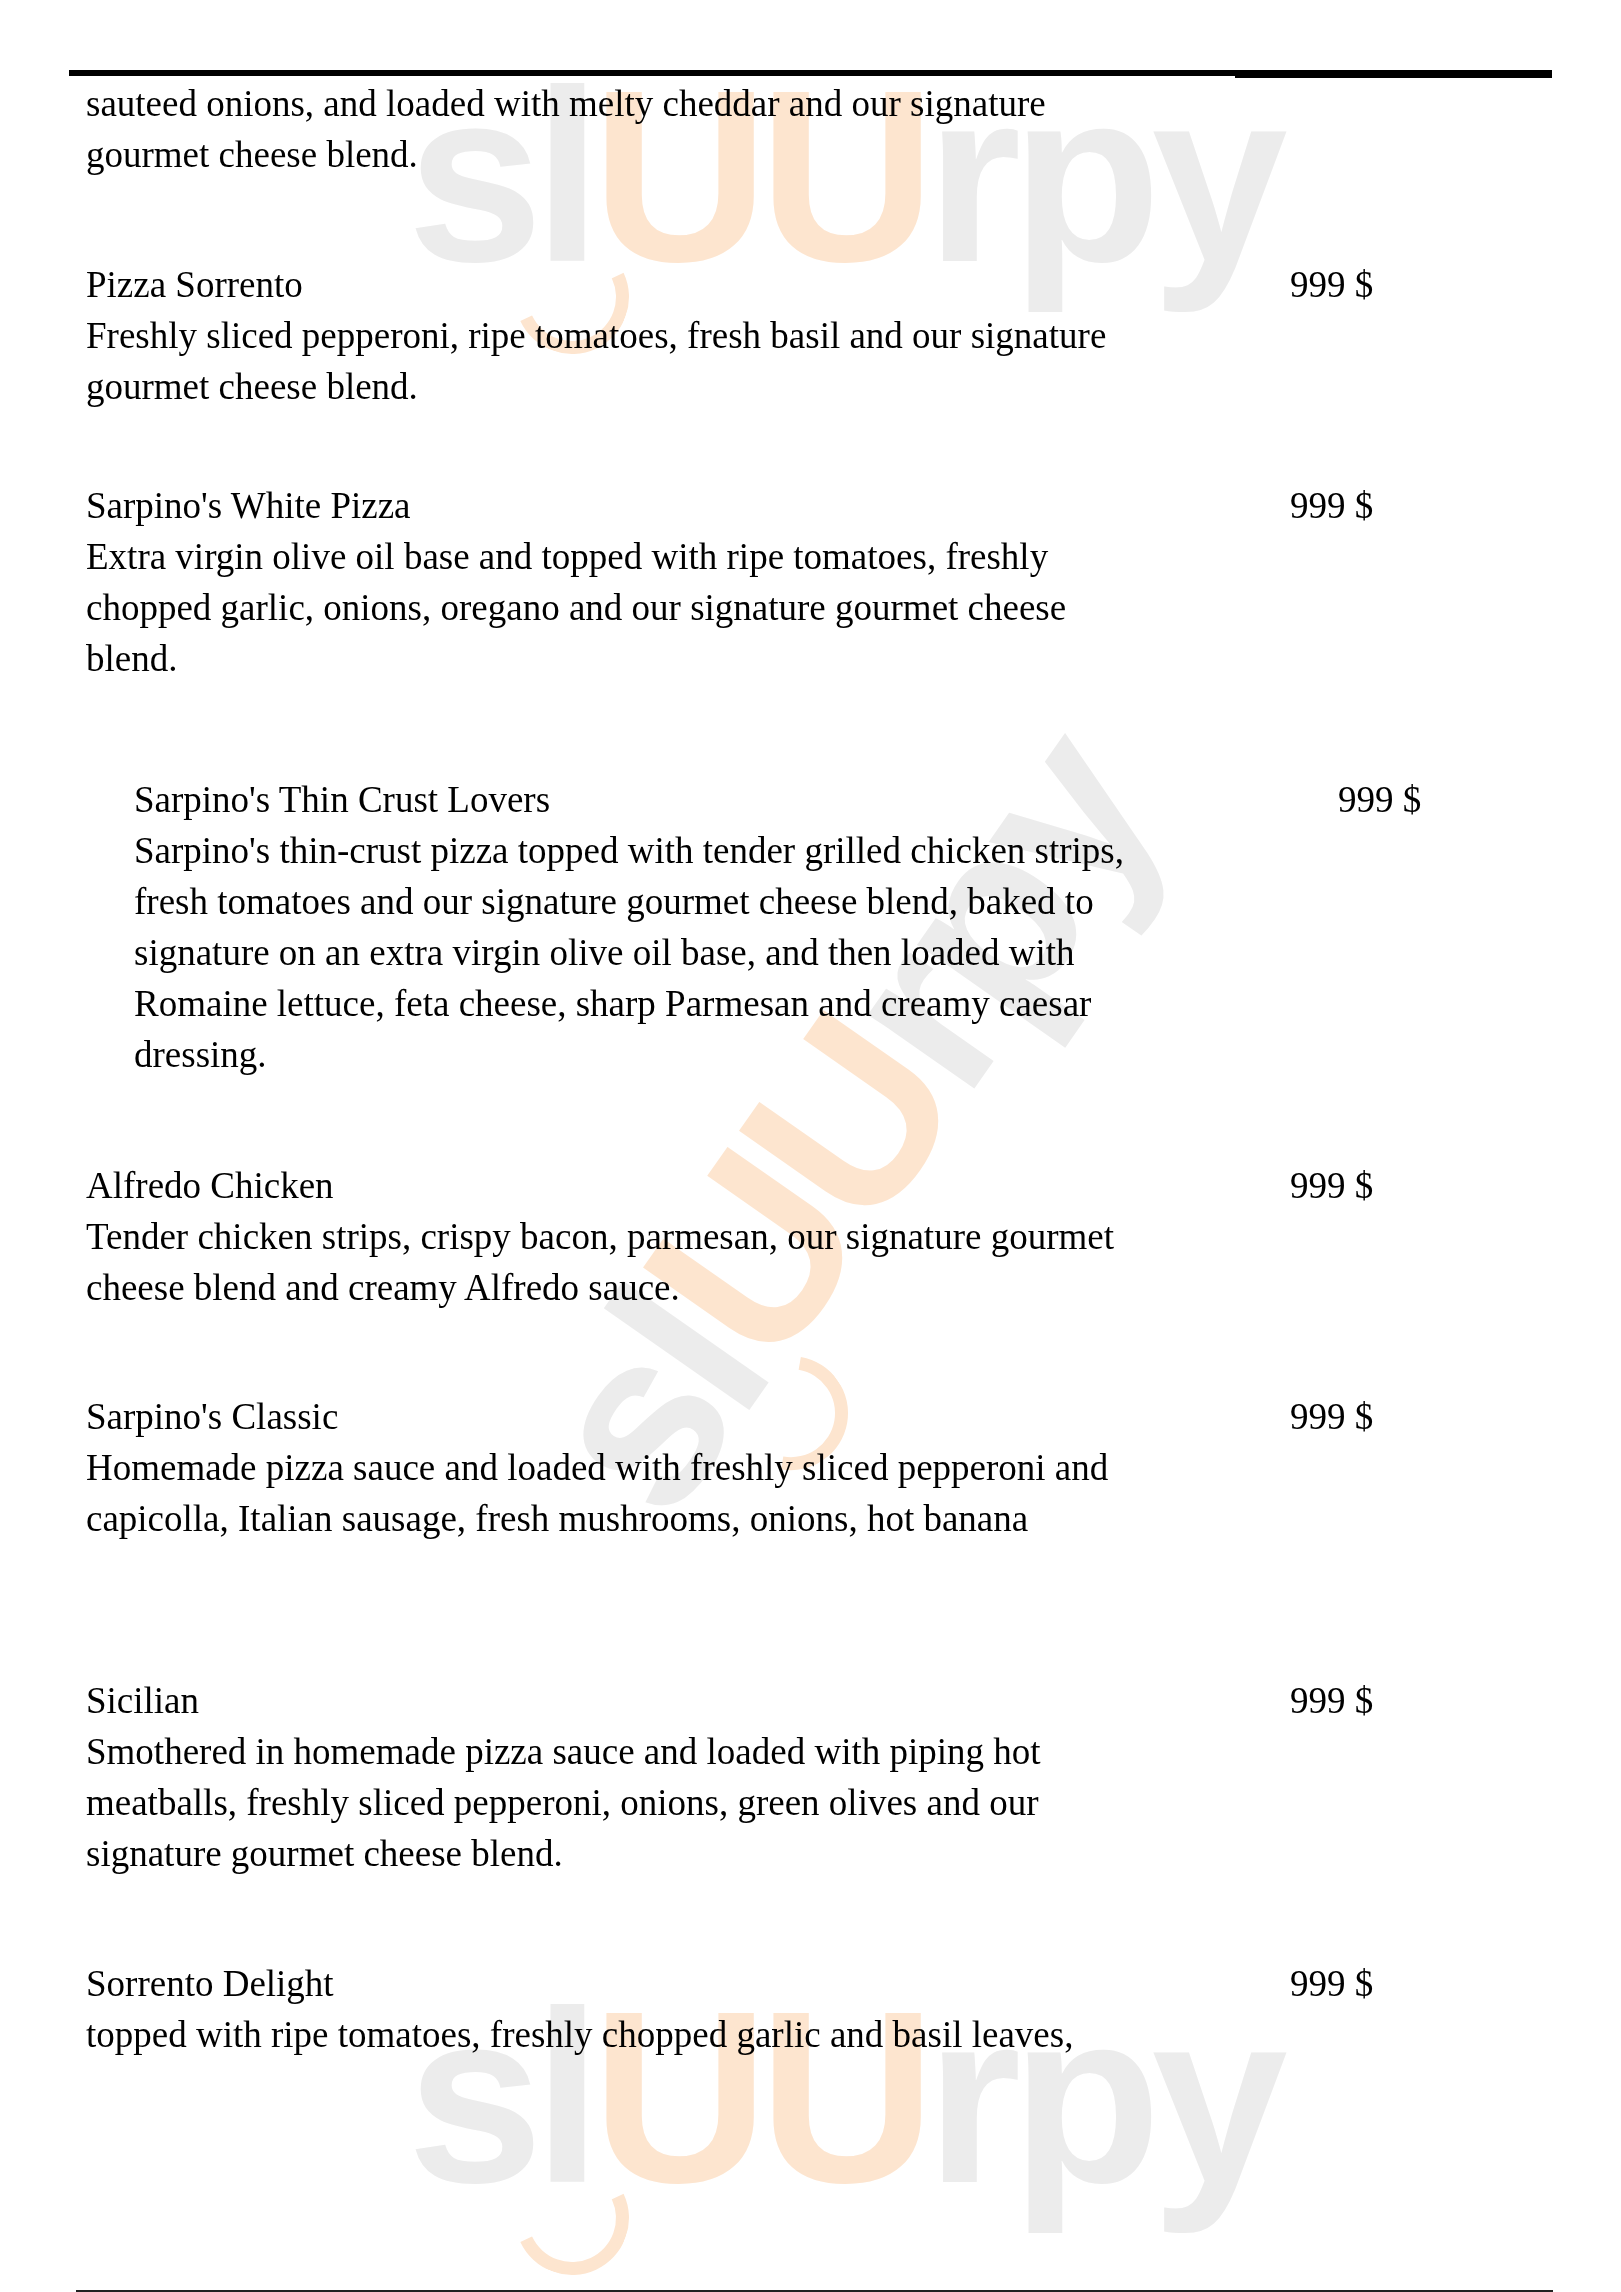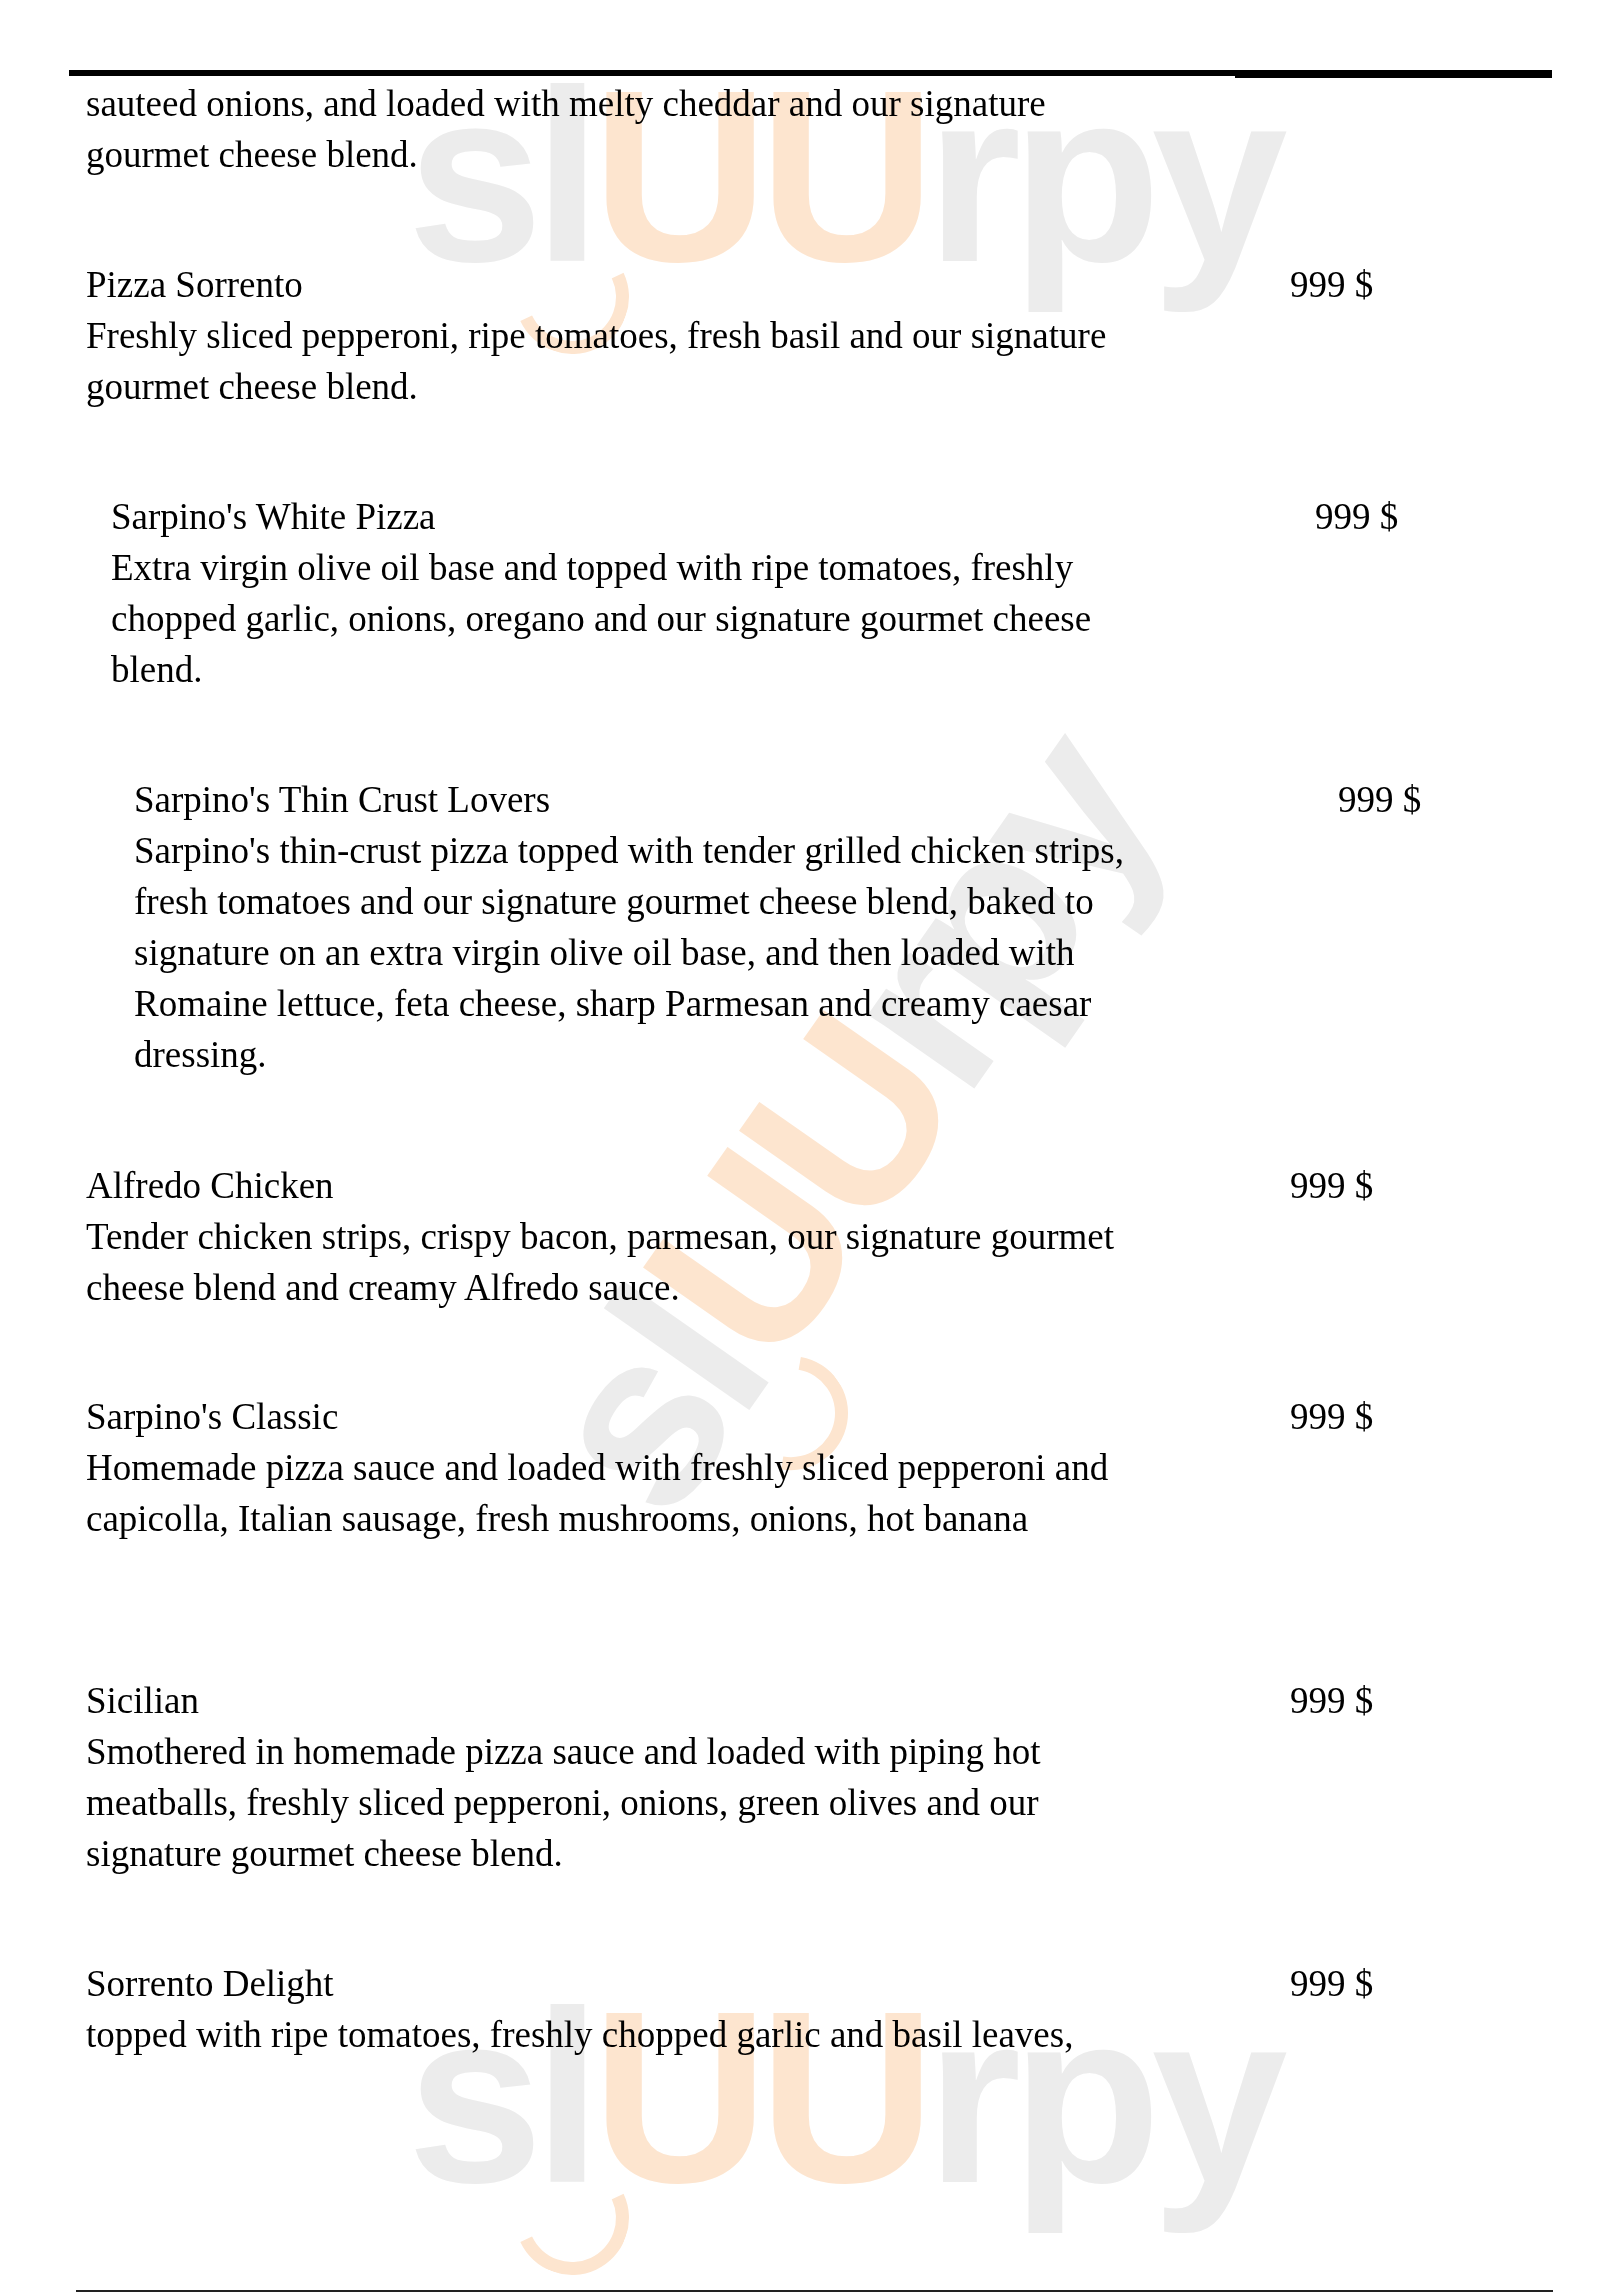--- a/index.html
+++ b/index.html
@@ -144,21 +144,21 @@
     <div class="line">gourmet cheese blend.</div>
   </div>
 
   <div class="menu-item" style="top:181px;">
     <div class="line item-name">Pizza Sorrento</div>
     <div class="item-price">999 $</div>
     <div class="line">Freshly sliced pepperoni, ripe tomatoes, fresh basil and our signature</div>
     <div class="line">gourmet cheese blend.</div>
   </div>
 
-  <div class="menu-item" style="top:413px;margin-left:25px;">
+  <div class="menu-item" style="top:402px;">
     <div class="line item-name">Sarpino's White Pizza</div>
     <div class="item-price">999 $</div>
     <div class="line">Extra virgin olive oil base and topped with ripe tomatoes, freshly</div>
     <div class="line">chopped garlic, onions, oregano and our signature gourmet cheese</div>
     <div class="line">blend.</div>
   </div>
 
   <div class="menu-item" style="top:696px;margin-left:48px;">
     <div class="line item-name">Sarpino's Thin Crust Lovers</div>
     <div class="item-price">999 $</div>

